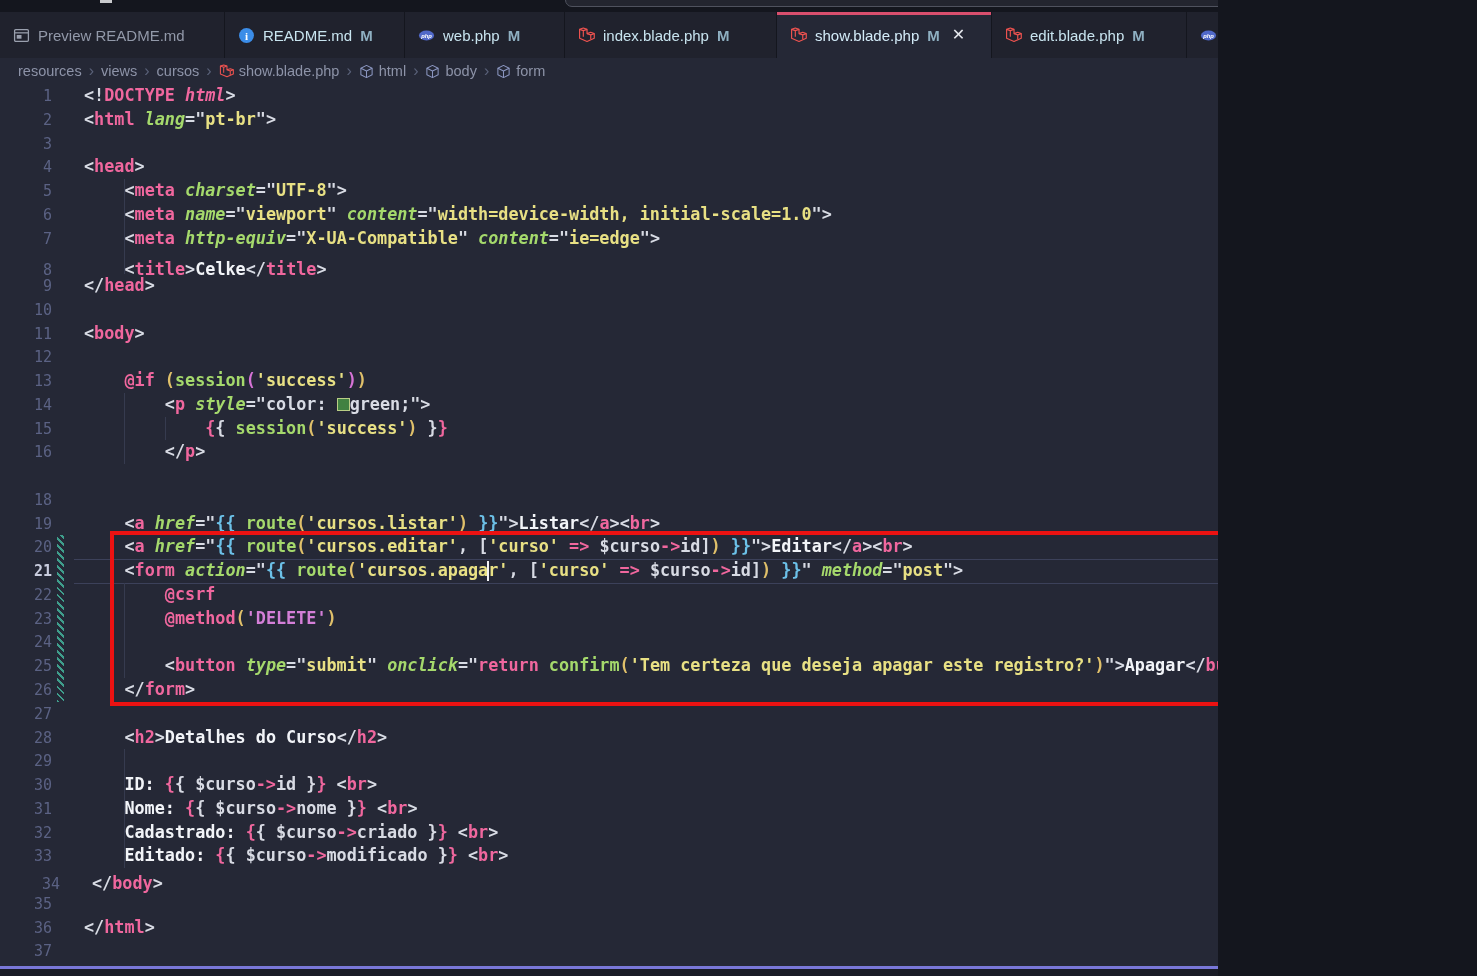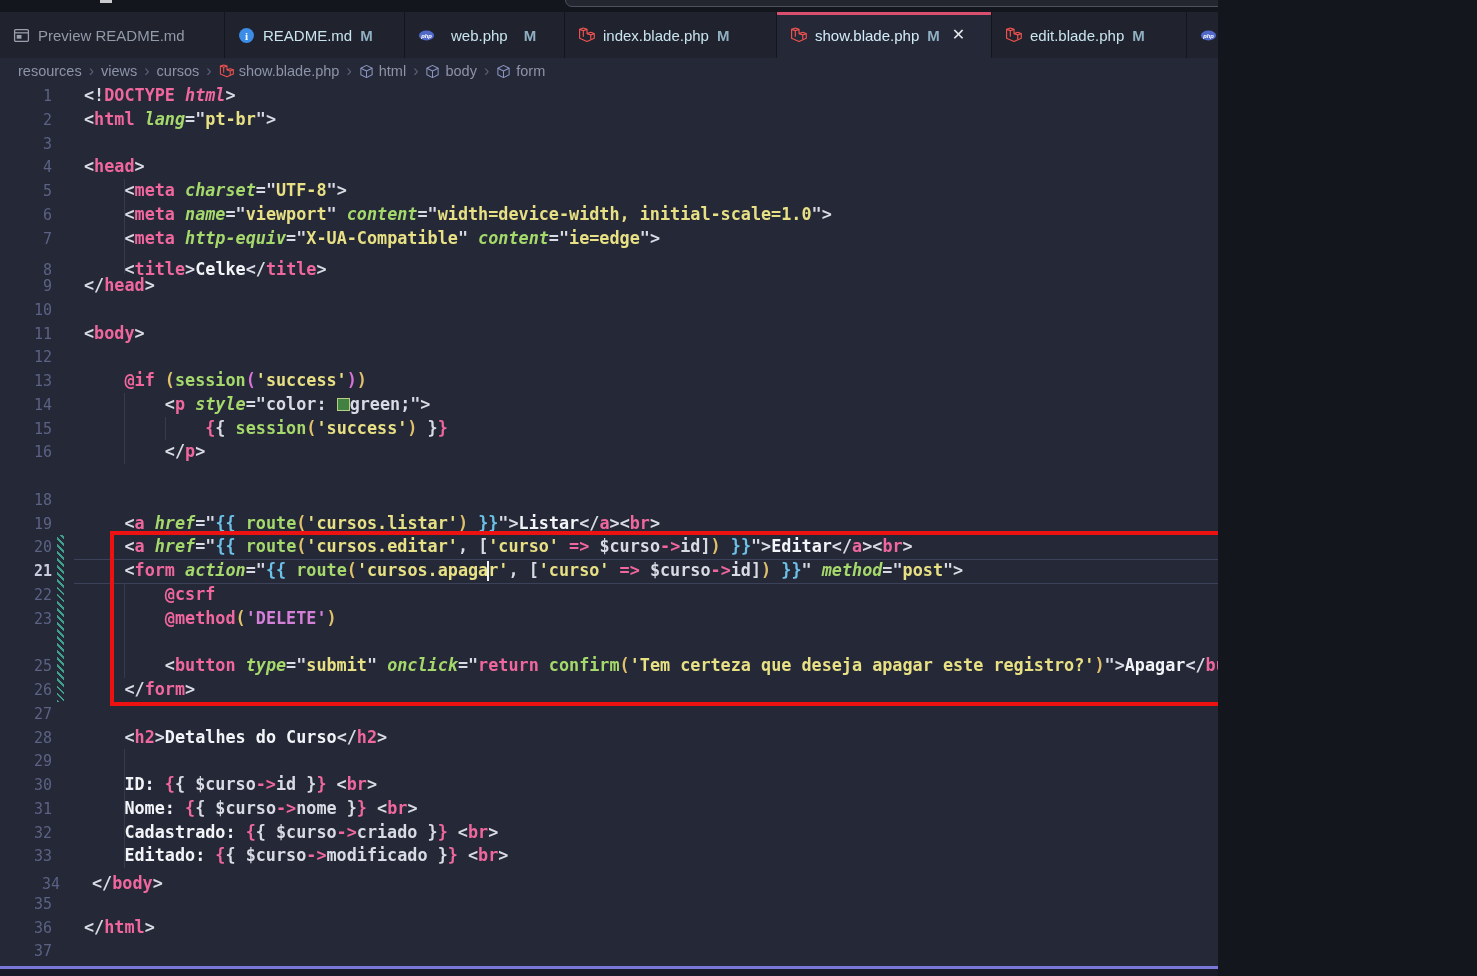--- a/index.html
+++ b/index.html
@@ -96,21 +96,21 @@
       <div class="tab" style="width: 180px;">
         <span class="tab-icon">
           <svg viewBox="0 0 16 16">
             <circle cx="8" cy="8" r="7" fill="#3b8de8"></circle>
             <text x="8" y="12" text-anchor="middle" font-size="10.5" font-weight="bold" fill="#ffffff" font-family="Liberation Serif, serif">i</text>
           </svg>
         </span>
         <span class="tab-label">README.md</span>
         <span class="tab-badge">M</span>
       </div>
-      <div class="tab" style="width: 160px; gap: 16px;">
+      <div class="tab" style="width: 160px;">
         <span class="tab-icon">
           <svg viewBox="0 0 18 18">
             <ellipse cx="9" cy="9" rx="8" ry="5.2" fill="#5068c8"></ellipse>
             <text x="9" y="11.3" text-anchor="middle" font-size="6.2" font-style="italic" font-weight="bold" fill="#ffffff" font-family="Liberation Sans, sans-serif">php</text>
           </svg>
         </span>
         <span class="tab-label">web.php</span>
         <span class="tab-badge">M</span>
       </div>
       <div class="tab" style="width: 212px;">
@@ -241,20 +241,21 @@
       <div class="line" style="top: 285.12px; height: 23.76px; line-height: 23.76px;"><span class="ln">13</span><span class="code"><span class="tk-q">    </span><span class="tk-t">@if</span><span class="tk-q"> </span><span class="tk-g1">(</span><span class="tk-f">session</span><span class="tk-g2">(</span><span class="tk-s">'success'</span><span class="tk-g2">)</span><span class="tk-g1">)</span></span></div>
       <div class="line" style="top: 308.88px; height: 23.76px; line-height: 23.76px;"><span class="ln">14</span><span class="code"><span class="tk-q">        &lt;</span><span class="tk-t">p</span><span class="tk-q"> </span><span class="tk-a">style</span><span class="tk-q">="color: </span><span class="swatch"></span><span class="tk-q">green;"&gt;</span></span></div>
       <div class="line" style="top: 332.64px; height: 23.76px; line-height: 23.76px;"><span class="ln">15</span><span class="code"><span class="tk-q">            </span><span class="tk-t">{</span><span class="tk-q">{ </span><span class="tk-f">session</span><span class="tk-g1">(</span><span class="tk-s">'success'</span><span class="tk-g1">)</span><span class="tk-q"> }</span><span class="tk-t">}</span></span></div>
       <div class="line" style="top: 356.4px; height: 23.76px; line-height: 23.76px;"><span class="ln">16</span><span class="code"><span class="tk-q">        &lt;/</span><span class="tk-t">p</span><span class="tk-q">&gt;</span></span></div>
       <div class="line" style="top: 403.92px; height: 23.76px; line-height: 23.76px;"><span class="ln">18</span><span class="code"></span></div>
       <div class="line" style="top: 427.68px; height: 23.76px; line-height: 23.76px;"><span class="ln">19</span><span class="code"><span class="tk-q">    &lt;</span><span class="tk-t">a</span><span class="tk-q"> </span><span class="tk-a">href</span><span class="tk-q">="</span><span class="tk-c">{{</span><span class="tk-q"> </span><span class="tk-f">route</span><span class="tk-g1">(</span><span class="tk-s">'cursos.listar'</span><span class="tk-g1">)</span><span class="tk-q"> </span><span class="tk-c">}}</span><span class="tk-q">"&gt;</span><span class="tk-b">Listar</span><span class="tk-q">&lt;/</span><span class="tk-t">a</span><span class="tk-q">&gt;&lt;</span><span class="tk-t">br</span><span class="tk-q">&gt;</span></span></div>
       <div class="line" style="top: 451.44px; height: 23.76px; line-height: 23.76px;"><span class="ln">20</span><span class="code"><span class="tk-q">    &lt;</span><span class="tk-t">a</span><span class="tk-q"> </span><span class="tk-a">href</span><span class="tk-q">="</span><span class="tk-c">{{</span><span class="tk-q"> </span><span class="tk-f">route</span><span class="tk-g1">(</span><span class="tk-s">'cursos.editar'</span><span class="tk-q">, [</span><span class="tk-s">'curso'</span><span class="tk-q"> </span><span class="tk-t">=&gt;</span><span class="tk-q"> $curso</span><span class="tk-t">-&gt;</span><span class="tk-q">id]</span><span class="tk-g1">)</span><span class="tk-q"> </span><span class="tk-c">}}</span><span class="tk-q">"&gt;</span><span class="tk-b">Editar</span><span class="tk-q">&lt;/</span><span class="tk-t">a</span><span class="tk-q">&gt;&lt;</span><span class="tk-t">br</span><span class="tk-q">&gt;</span></span></div>
       <div class="line" style="top: 475.2px; height: 23.76px; line-height: 23.76px;"><span class="ln cur">21</span><span class="code"><span class="tk-q">    &lt;</span><span class="tk-t">form</span><span class="tk-q"> </span><span class="tk-a">action</span><span class="tk-q">="</span><span class="tk-c">{{</span><span class="tk-q"> </span><span class="tk-f">route</span><span class="tk-g1">(</span><span class="tk-s">'cursos.apaga</span><span class="caret"></span><span class="tk-s">r'</span><span class="tk-q">, [</span><span class="tk-s">'curso'</span><span class="tk-q"> </span><span class="tk-t">=&gt;</span><span class="tk-q"> $curso</span><span class="tk-t">-&gt;</span><span class="tk-q">id]</span><span class="tk-g1">)</span><span class="tk-q"> </span><span class="tk-c">}}</span><span class="tk-q">" </span><span class="tk-a">method</span><span class="tk-q">="</span><span class="tk-s">post</span><span class="tk-q">"&gt;</span></span></div>
       <div class="line" style="top: 498.96px; height: 23.76px; line-height: 23.76px;"><span class="ln">22</span><span class="code"><span class="tk-q">        </span><span class="tk-t">@csrf</span></span></div>
       <div class="line" style="top: 522.72px; height: 23.76px; line-height: 23.76px;"><span class="ln">23</span><span class="code"><span class="tk-q">        </span><span class="tk-t">@method</span><span class="tk-g1">(</span><span class="tk-ps">'DELETE'</span><span class="tk-g1">)</span></span></div>
+      <div class="line" style="top: 546.48px; height: 23.76px; line-height: 23.76px;"><span class="ln">24</span><span class="code"></span></div>
       <div class="line" style="top: 570.24px; height: 23.76px; line-height: 23.76px;"><span class="ln">25</span><span class="code"><span class="tk-q">        &lt;</span><span class="tk-t">button</span><span class="tk-q"> </span><span class="tk-a">type</span><span class="tk-q">="</span><span class="tk-s">submit</span><span class="tk-q">" </span><span class="tk-a">onclick</span><span class="tk-q">="</span><span class="tk-t">return</span><span class="tk-q"> </span><span class="tk-f">confirm</span><span class="tk-g1">(</span><span class="tk-s">'Tem certeza que deseja apagar este registro?'</span><span class="tk-g1">)</span><span class="tk-q">"&gt;</span><span class="tk-b">Apagar</span><span class="tk-q">&lt;/</span><span class="tk-t">button</span><span class="tk-q">&gt;</span></span></div>
       <div class="line" style="top: 594px; height: 23.76px; line-height: 23.76px;"><span class="ln">26</span><span class="code"><span class="tk-q">    &lt;/</span><span class="tk-t">form</span><span class="tk-q">&gt;</span></span></div>
       <div class="line" style="top: 617.76px; height: 23.76px; line-height: 23.76px;"><span class="ln">27</span><span class="code"></span></div>
       <div class="line" style="top: 641.52px; height: 23.76px; line-height: 23.76px;"><span class="ln">28</span><span class="code"><span class="tk-q">    &lt;</span><span class="tk-t">h2</span><span class="tk-q">&gt;</span><span class="tk-b">Detalhes do Curso</span><span class="tk-q">&lt;/</span><span class="tk-t">h2</span><span class="tk-q">&gt;</span></span></div>
       <div class="line" style="top: 665.28px; height: 23.76px; line-height: 23.76px;"><span class="ln">29</span><span class="code"></span></div>
       <div class="line" style="top: 689.04px; height: 23.76px; line-height: 23.76px;"><span class="ln">30</span><span class="code"><span class="tk-b">    ID: </span><span class="tk-t">{</span><span class="tk-q">{ $curso</span><span class="tk-t">-&gt;</span><span class="tk-q">id }</span><span class="tk-t">}</span><span class="tk-q"> &lt;</span><span class="tk-t">br</span><span class="tk-q">&gt;</span></span></div>
       <div class="line" style="top: 712.8px; height: 23.76px; line-height: 23.76px;"><span class="ln">31</span><span class="code"><span class="tk-b">    Nome: </span><span class="tk-t">{</span><span class="tk-q">{ $curso</span><span class="tk-t">-&gt;</span><span class="tk-q">nome }</span><span class="tk-t">}</span><span class="tk-q"> &lt;</span><span class="tk-t">br</span><span class="tk-q">&gt;</span></span></div>
       <div class="line" style="top: 736.56px; height: 23.76px; line-height: 23.76px;"><span class="ln">32</span><span class="code"><span class="tk-b">    Cadastrado: </span><span class="tk-t">{</span><span class="tk-q">{ $curso</span><span class="tk-t">-&gt;</span><span class="tk-q">criado }</span><span class="tk-t">}</span><span class="tk-q"> &lt;</span><span class="tk-t">br</span><span class="tk-q">&gt;</span></span></div>
       <div class="line" style="top: 760.32px; height: 23.76px; line-height: 23.76px;"><span class="ln">33</span><span class="code"><span class="tk-b">    Editado: </span><span class="tk-t">{</span><span class="tk-q">{ $curso</span><span class="tk-t">-&gt;</span><span class="tk-q">modificado }</span><span class="tk-t">}</span><span class="tk-q"> &lt;</span><span class="tk-t">br</span><span class="tk-q">&gt;</span></span></div>
       <div class="line" style="top: 784.08px; height: 23.76px; line-height: 30px; padding-left: 8px;"><span class="ln">34</span><span class="code"><span class="tk-q">&lt;/</span><span class="tk-t">body</span><span class="tk-q">&gt;</span></span></div>

